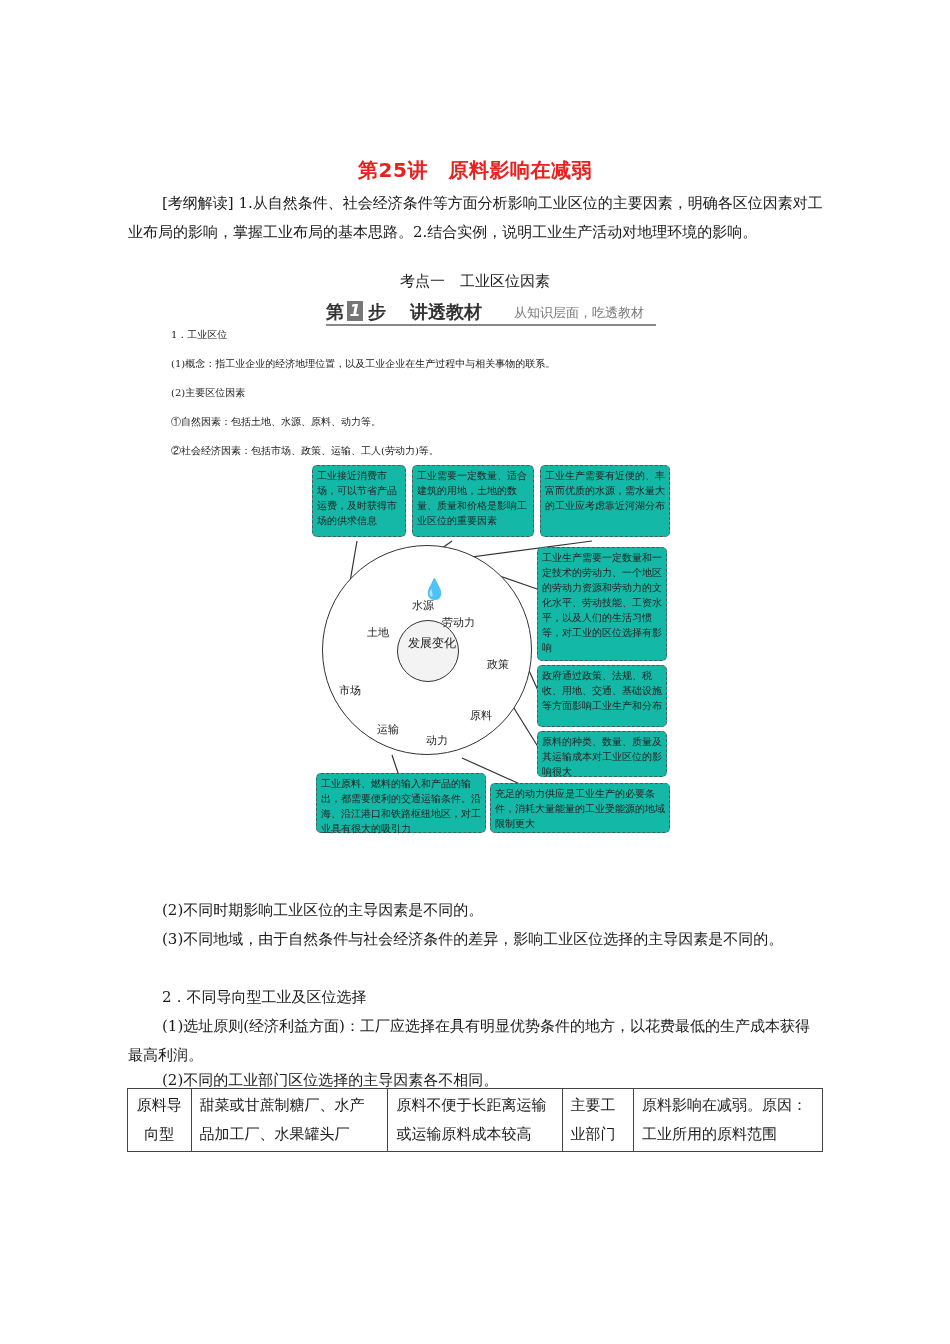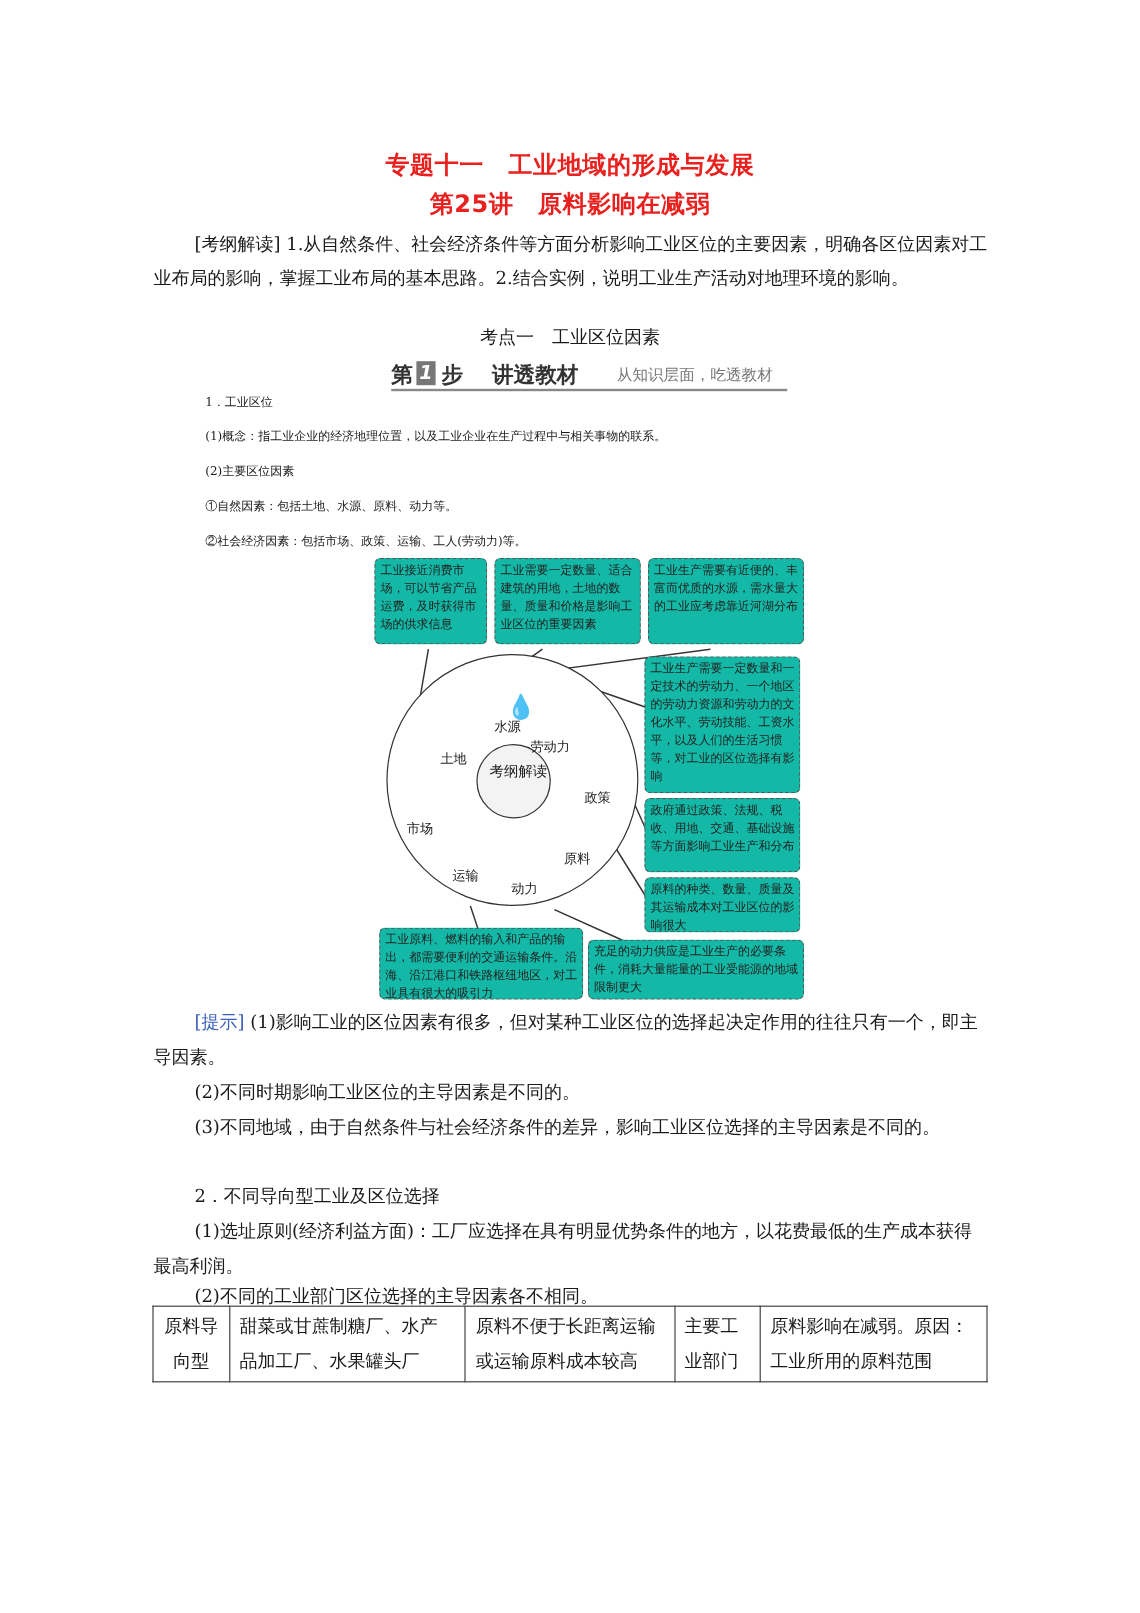--- a/index.html
+++ b/index.html
@@ -34,21 +34,20 @@
   table.t th, table.t td { border:1px solid #444; vertical-align:top; padding:2px 8px; line-height:29px; font-weight:normal; }
   table.t th { text-align:center; height:30px; }
   table.t tr.head { border-bottom:2px solid #444; }
   table.t td.c { text-align:center; }
 </style>
 </head>
 <body>
 
 <div class="page">
 
-  <div class="title1">专题十一　工业地域的形成与发展</div>
   <div class="title2">第25讲　原料影响在减弱</div>
 
   <div class="para indent" style="top:189px;">
     <span>[考纲解读]</span>
     <span>1.从自然条件、社会经济条件等方面分析影响工业区位的主要因素，明确各区位因素对工业布局的影响，掌握工业布局的基本思路。2.结合实例，说明工业生产活动对地理环境的影响。</span>
   </div>
 
   <div class="kd">考点一　工业区位因素</div>
 
   <div class="step">
@@ -84,45 +83,41 @@
         <line x1="115" y1="185" x2="205" y2="145"></line>
         <line x1="115" y1="185" x2="215" y2="210"></line>
         <line x1="115" y1="185" x2="175" y2="268"></line>
         <line x1="115" y1="185" x2="110" y2="290"></line>
         <line x1="115" y1="185" x2="40" y2="245"></line>
       </g>
     </svg>
     <div class="wheel">
       <div class="hub"></div>
     </div>
-    <div class="seg-label" style="left:96px;top:170px;font-size:12px;">考纲解读</div>
+    <div class="seg-label" style="left:96px;top:170px;font-size:12px;">发展变化</div>
     <div class="seg-label" style="left:100px;top:133px;">水源</div>
     <div class="seg-label" style="left:130px;top:150px;">劳动力</div>
     <div class="seg-label" style="left:175px;top:192px;">政策</div>
     <div class="seg-label" style="left:158px;top:243px;">原料</div>
     <div class="seg-label" style="left:114px;top:268px;">动力</div>
     <div class="seg-label" style="left:65px;top:257px;">运输</div>
     <div class="seg-label" style="left:27px;top:218px;">市场</div>
     <div class="seg-label" style="left:55px;top:160px;">土地</div>
     <div class="seg-label" style="left:110px;top:112px;font-size:20px;">💧</div>
 
     <div class="box" style="left:0;top:0;width:94px;height:72px;">工业接近消费市场，可以节省产品运费，及时获得市场的供求信息</div>
     <div class="box" style="left:100px;top:0;width:122px;height:72px;">工业需要一定数量、适合建筑的用地，土地的数量、质量和价格是影响工业区位的重要因素</div>
     <div class="box" style="left:228px;top:0;width:130px;height:72px;">工业生产需要有近便的、丰富而优质的水源，需水量大的工业应考虑靠近河湖分布</div>
     <div class="box" style="left:225px;top:82px;width:130px;height:114px;">工业生产需要一定数量和一定技术的劳动力、一个地区的劳动力资源和劳动力的文化水平、劳动技能、工资水平，以及人们的生活习惯等，对工业的区位选择有影响</div>
     <div class="box" style="left:225px;top:200px;width:130px;height:62px;">政府通过政策、法规、税收、用地、交通、基础设施等方面影响工业生产和分布</div>
     <div class="box" style="left:225px;top:266px;width:130px;height:46px;">原料的种类、数量、质量及其运输成本对工业区位的影响很大</div>
     <div class="box" style="left:4px;top:308px;width:170px;height:60px;">工业原料、燃料的输入和产品的输出，都需要便利的交通运输条件。沿海、沿江港口和铁路枢纽地区，对工业具有很大的吸引力</div>
     <div class="box" style="left:178px;top:318px;width:180px;height:50px;">充足的动力供应是工业生产的必要条件，消耗大量能量的工业受能源的地域限制更大</div>
   </div>
 
-  <div class="para indent" style="top:838px;">
-    <span class="tip">[提示]</span>
-    <span>(1)影响工业的区位因素有很多，但对某种工业区位的选择起决定作用的往往只有一个，即主导因素。</span>
-  </div>
   <div class="para indent" style="top:896px;">(2)不同时期影响工业区位的主导因素是不同的。</div>
   <div class="para indent" style="top:925px;">(3)不同地域，由于自然条件与社会经济条件的差异，影响工业区位选择的主导因素是不同的。</div>
 
   <div class="para indent" style="top:983px;">2．不同导向型工业及区位选择</div>
   <div class="para indent" style="top:1012px;">(1)选址原则(经济利益方面)：工厂应选择在具有明显优势条件的地方，以花费最低的生产成本获得最高利润。</div>
   <div class="para indent" style="top:1070px;line-height:20px;">(2)不同的工业部门区位选择的主导因素各不相同。</div>
 
   <table class="t">
     <tbody>
     <tr>

